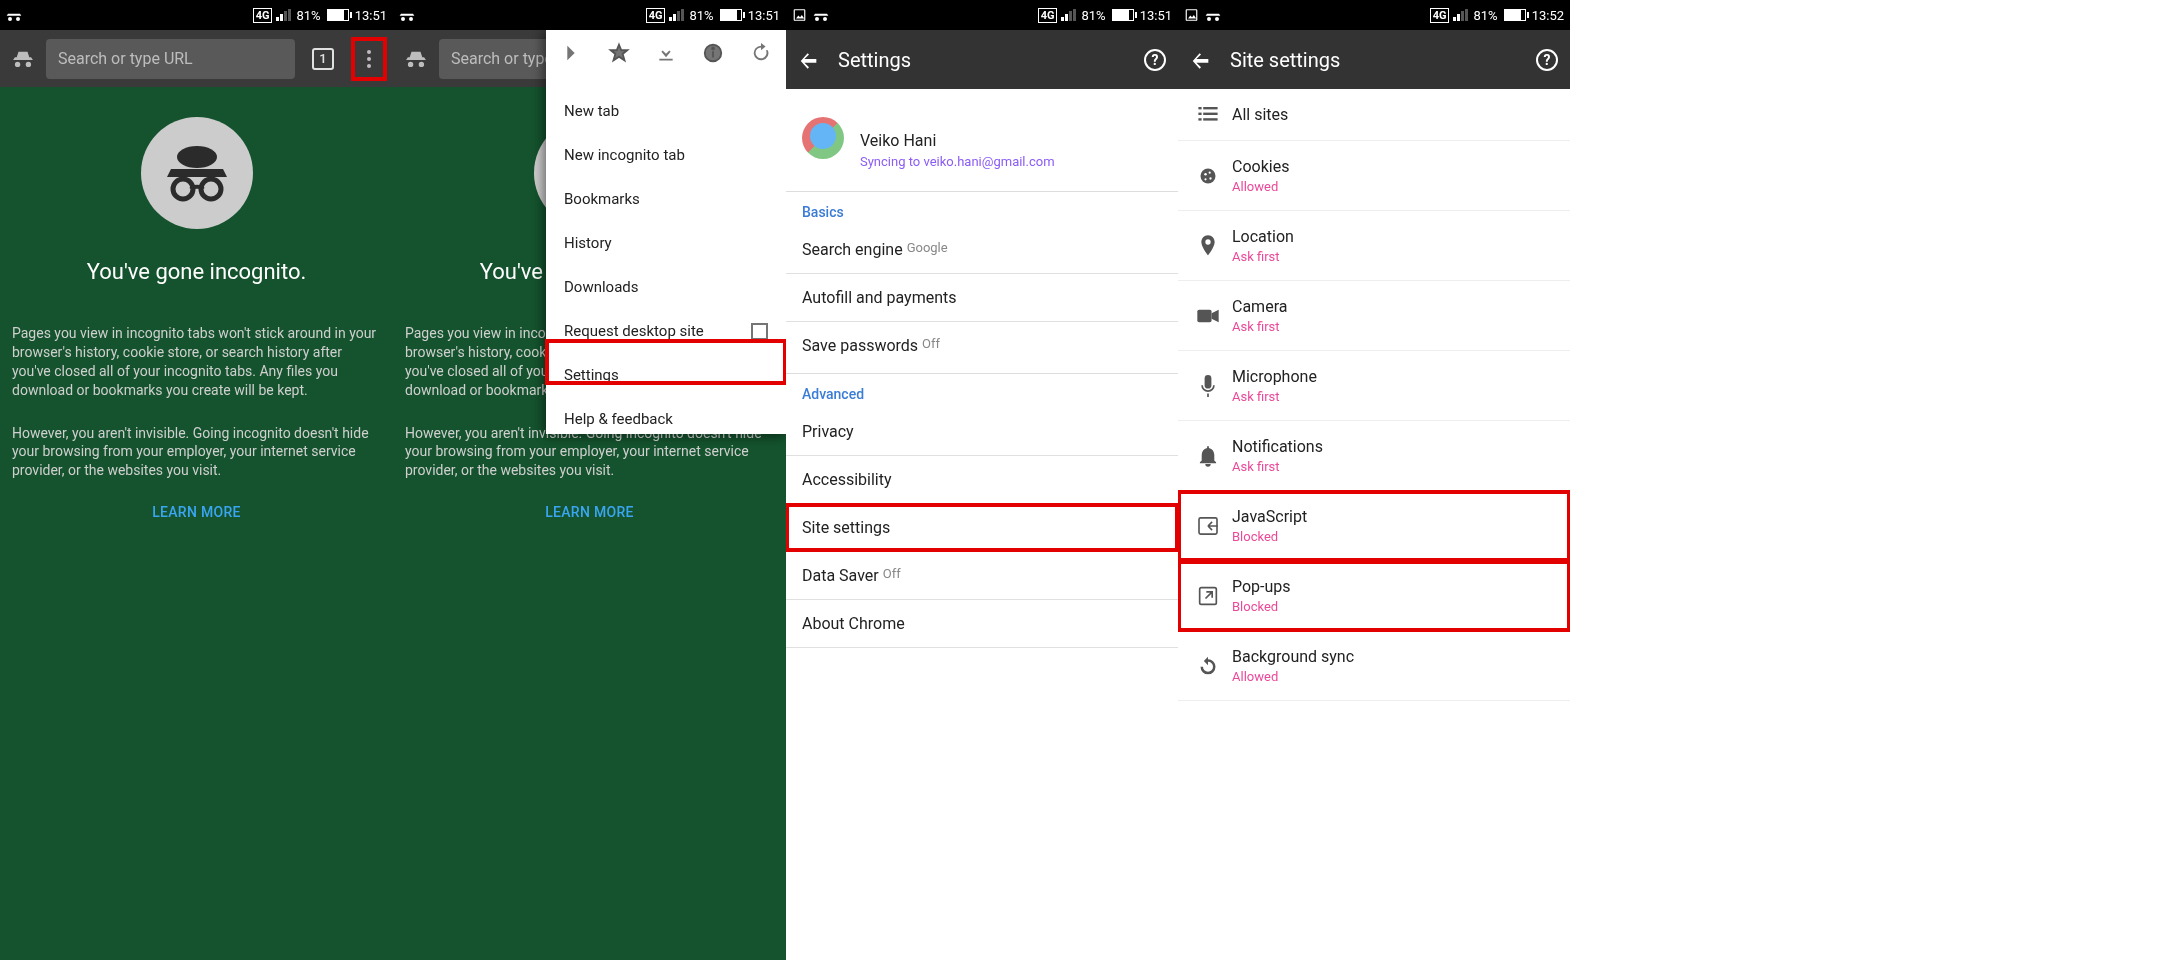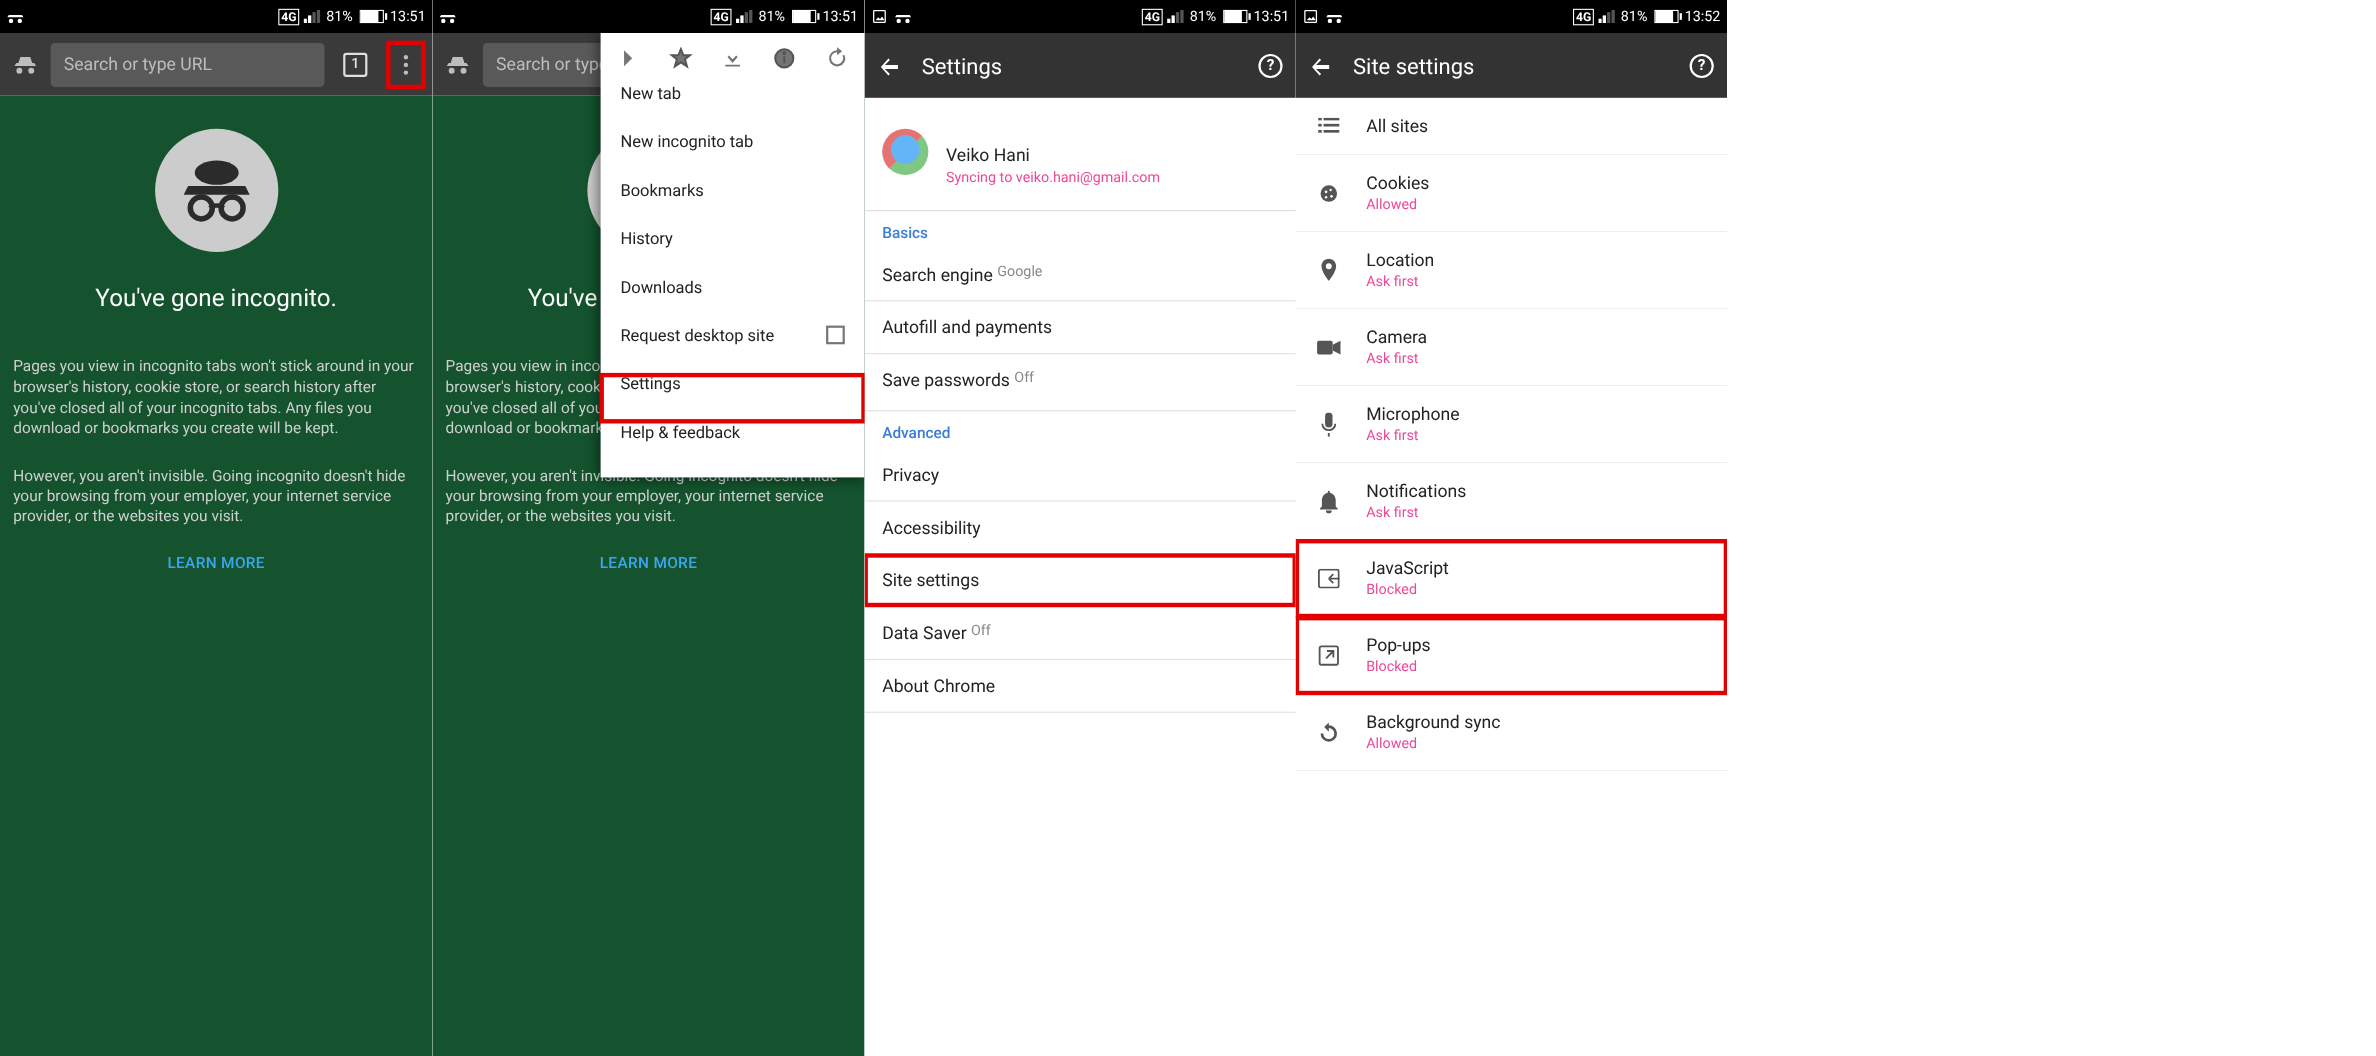--- a/index.html
+++ b/index.html
@@ -89,21 +89,21 @@
   .menu-sheet {
     position:absolute; top:30px; right:0; width:240px; background:#fff;
     box-shadow:-4px 0 10px rgba(0,0,0,.3), 0 4px 10px rgba(0,0,0,.25); z-index:10;
   }
   .menu-icons-row {
     display:flex; justify-content:space-between; padding:12px 14px; align-items:center;
   }
   .menu-icons-row svg { fill:#757575; }
   .menu-items { padding: 0 0 6px; }
   .menu-item {
-    height:44px; display:flex; align-items:flex-start; padding:0 18px; font-size:15px; color:#222;
+    height:44px; display:flex; align-items:flex-end; padding:0 18px; font-size:15px; color:#222;
     justify-content:space-between;
   }
   .menu-item .chk {
     width:17px; height:17px; border:2px solid #757575;
   }
 
   
   .app-bar-dark {
     height:59px; background:#333; color:#fff; display:flex; align-items:center; padding:0 12px; gap:18px;
   }
@@ -119,34 +119,34 @@
   .avatar-ph {
     width:42px; height:42px; border-radius:50%;
     background: linear-gradient(135deg,#e57373 0 50%,#81c784 50% 100%);
     position:relative; overflow:hidden;
   }
   .avatar-ph::after {
     content:''; position:absolute; left:8px; top:6px; width:26px; height:26px; border-radius:50%;
     background:#64b5f6;
   }
   .acct-name { font-size:16px; color:#222;margin-top:24px; }
-  .acct-sub { font-size:13px; color:#ec4899; margin-top:4px; display:block; max-width:280px; white-space:nowrap; overflow:hidden; text-overflow:ellipsis;}
+  .acct-sub { font-size:13px; color:#8b5cf6; margin-top:4px; display:block; max-width:280px; white-space:nowrap; overflow:hidden; text-overflow:ellipsis;}
   .section-head { font-size:14px; color:#3a7cd6; padding:12px 16px 6px; font-weight:500;}
   .setting-item {
     padding:14px 16px; border-top:0; display:flex; flex-direction:row; gap:4px;
   }
   .setting-item .primary { font-size:16px; color:#222; }
   .setting-item .secondary { font-size:13px; color:#888; }
   .thin-divider { height:1px; background:#e0e0e0; margin:0;}
   .section-divider { height:1px; background:#ddd; margin-top:4px;}
 
   
   .site-list { background:#fff; }
   .site-row {
-    display:flex; align-items:center; gap:22px; padding:16px 18px;
+    display:flex; align-items:center; gap:12px; padding:16px 18px;
     border-bottom:1px solid #eee;
   }
   .site-row .ic { width:24px; display:flex; justify-content:center; color:#666;}
   .site-row .lbls { display:flex; flex-direction:column; gap:3px;}
   .site-row .primary { font-size:16px; color:#222;}
   .site-row .secondary { font-size:13px; color:#ec4899;}
   .site-row:first-child { border-top:none; }
 
   .highlight-red { outline:4px solid #e30000; outline-offset:-3px; }
 

